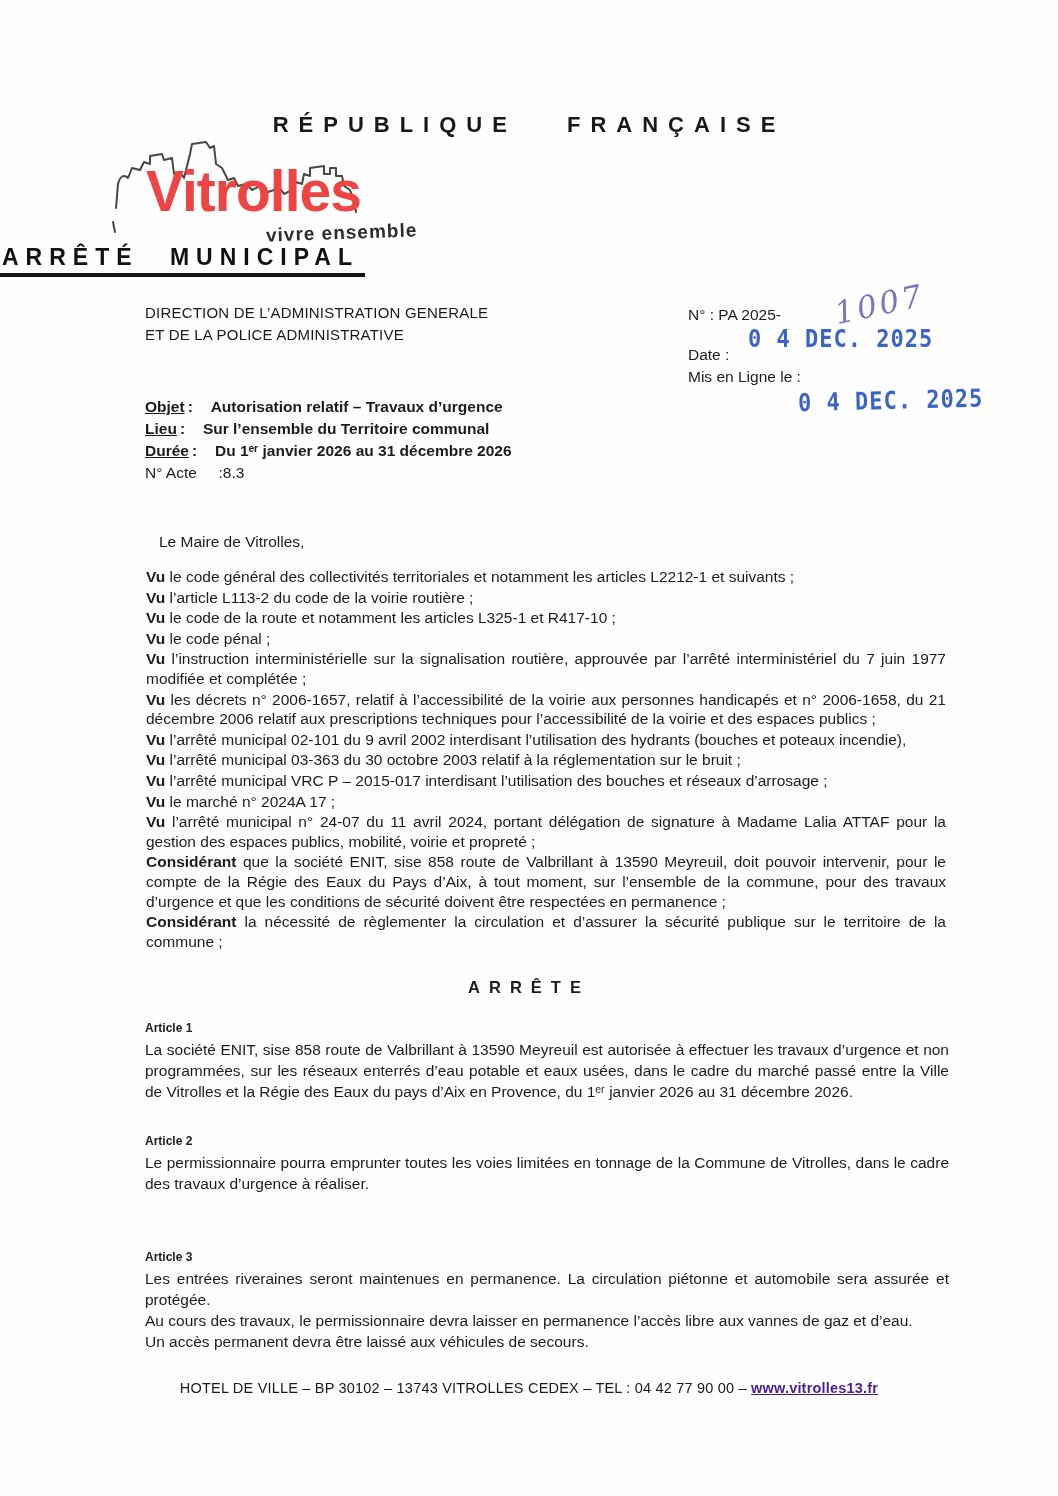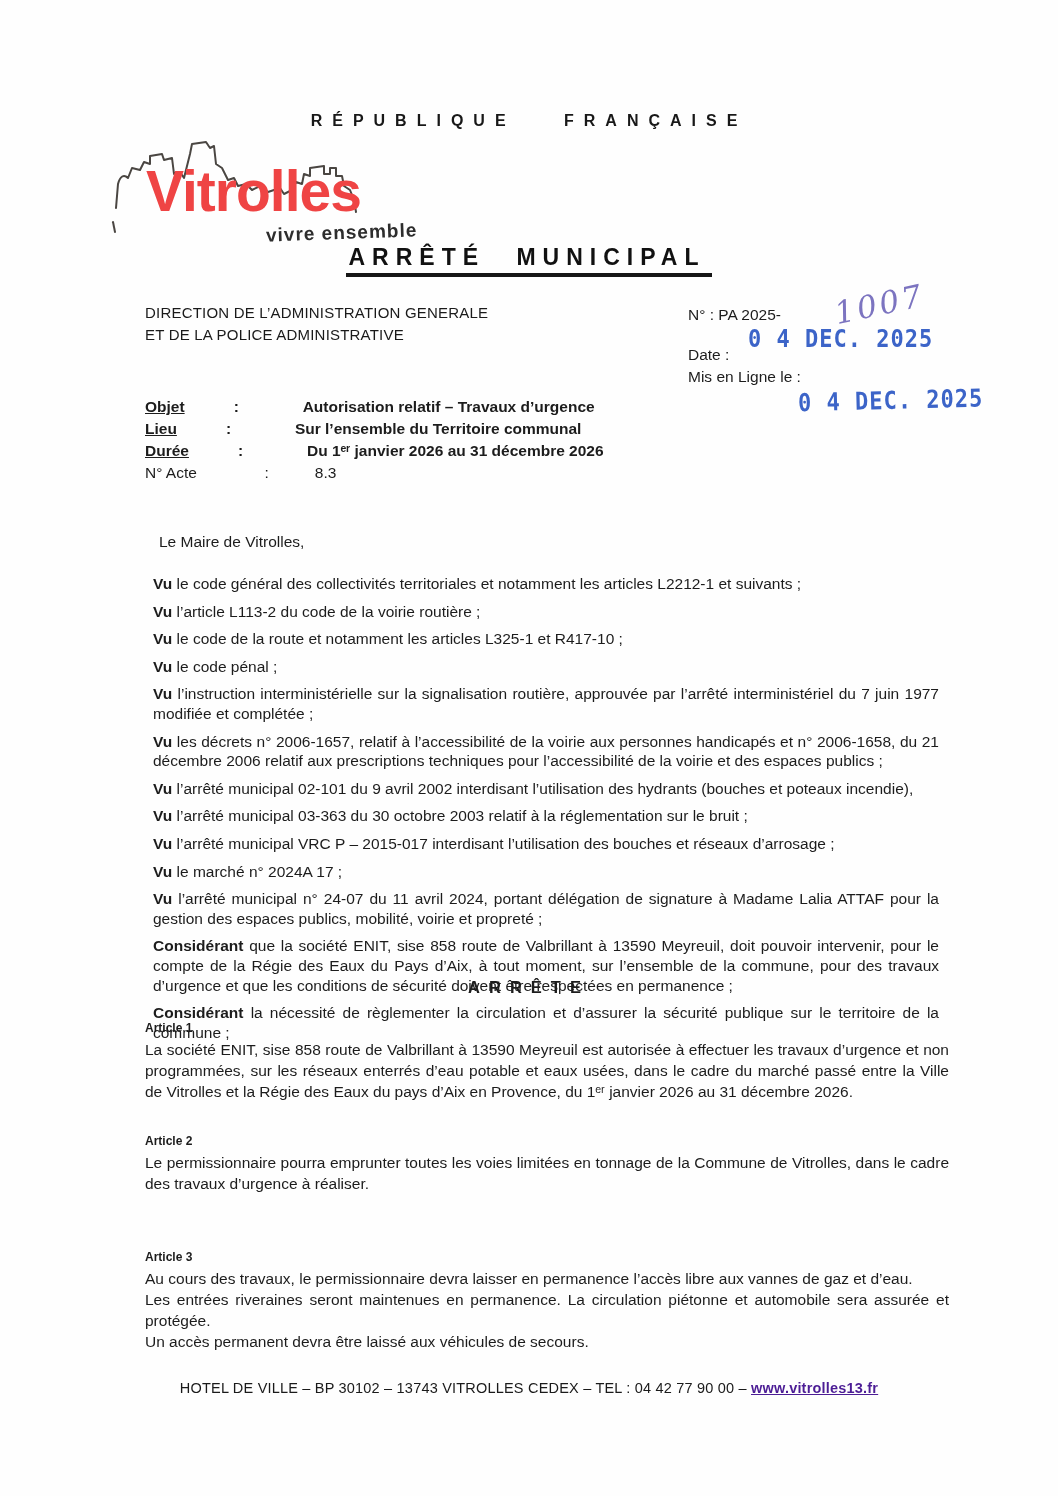--- a/index.html
+++ b/index.html
@@ -11,38 +11,38 @@
     background:#fefefe;
     font-family:"Liberation Sans","DejaVu Sans",sans-serif;
     color:#1c1c1c;
     overflow:hidden;
   }
 
   
   .republique {
     position:absolute; top:112px; left:0; width:100%;
     text-align:center;
-    font-size:16px; font-weight:bold;
+    font-size:22px; font-weight:bold;
     letter-spacing:10px; word-spacing:34px;
     color:#181818;
   }
   .logo { position:absolute; left:108px; top:134px; width:360px; height:115px; }
   .logo-sketch { position:absolute; left:0; top:0; }
   .logo-name {
     position:absolute; left:38px; top:24px;
     font-size:57px; font-weight:bold; letter-spacing:-1px;
     color:#ef4444;
     font-family:"Liberation Sans","DejaVu Sans",sans-serif;
   }
   .logo-tagline {
     position:absolute; left:158px; top:88px;
     font-size:19px; font-weight:bold; color:#2d2d2d;
     transform:rotate(-2deg); letter-spacing:1px;
   }
-  .doc-title { position:absolute; top:244px; left:0; width:100%; text-align:center; }
+  .doc-title { position:absolute; top:244px; left:0; width:100%; text-align:left; }
   .doc-title span {
     display:inline-block;
     font-size:23px; font-weight:bold;
     letter-spacing:7px; word-spacing:18px;
     border-bottom:4px solid #161616;
     padding:0 6px 2px 2px;
     color:#111;
   }
 
   
@@ -64,32 +64,32 @@
     font-family:"DejaVu Sans Mono","Liberation Mono",monospace;
     font-weight:bold; font-size:22px; letter-spacing:1px;
     color:#3c64c8; white-space:nowrap;
     transform:scaleY(1.12);
   }
   .stamp1 { left:60px; top:26px; }
   .stamp2 { left:110px; top:88px; transform:rotate(-1.5deg) scaleY(1.12); }
 
   
   .subject { position:absolute; left:145px; top:396px; font-size:15.5px; line-height:22px; }
-  .subject-row { display:flex; font-weight:bold;gap:46px; }
+  .subject-row { display:flex; font-weight:bold; }
   .subject-word { text-decoration:underline; }
   .subject-sep { width:26px; padding-left:3px; }
   .subject-row.plain, .subject-row.plain .subject-word { font-weight:normal; text-decoration:none;text-align:right; }
 
   
   .salutation { position:absolute; left:145px; top:533px; font-size:15.5px;margin-left:14px; }
   .recitals {
     position:absolute; left:145px; top:566px; width:802px;
     font-size:15.5px; line-height:19.6px; text-align:justify;
   }
-  .recitals p { margin:8px; }
+  .recitals p { margin:1px; }
   .lead { font-weight:bold; }
   .arrete-heading {
     position:absolute; top:978px; left:0; width:100%;
     text-align:center; font-size:16.5px; font-weight:bold; letter-spacing:9px;
   }
   .article { position:absolute; left:145px; width:804px; font-size:15.5px; line-height:21px; }
   .article h3 { font-size:12px; font-weight:bold; }
   .article p { text-align:justify; }
   .article1 { top:1018px; }
   .article2 { top:1131px; }
@@ -184,22 +184,22 @@
     <p>La société ENIT, sise 858 route de Valbrillant à 13590 Meyreuil est autorisée à effectuer les travaux d’urgence et non programmées, sur les réseaux enterrés d’eau potable et eaux usées, dans le cadre du marché passé entre la Ville de Vitrolles et la Régie des Eaux du pays d’Aix en Provence, du 1ᵉʳ janvier 2026 au 31 décembre 2026.</p>
   </div>
 
   <div class="article article2">
     <h3>Article 2</h3>
     <p>Le permissionnaire pourra emprunter toutes les voies limitées en tonnage de la Commune de Vitrolles, dans le cadre des travaux d’urgence à réaliser.</p>
   </div>
 
   <div class="article article3">
     <h3>Article 3</h3>
+    <p>Les entrées riveraines seront maintenues en permanence. La circulation piétonne et automobile sera assurée et protégée.</p>
     <p>Au cours des travaux, le permissionnaire devra laisser en permanence l’accès libre aux vannes de gaz et d’eau.</p>
-    <p>Les entrées riveraines seront maintenues en permanence. La circulation piétonne et automobile sera assurée et protégée.</p>
     <p>Un accès permanent devra être laissé aux véhicules de secours.</p>
   </div>
 
   <div class="footer">
     <span>HOTEL DE VILLE – BP 30102 – 13743 VITROLLES CEDEX – TEL : 04 42 77 90 00 – </span><a href="#">www.vitrolles13.fr</a>
   </div>
 
 </div>
 
 </body></html>

